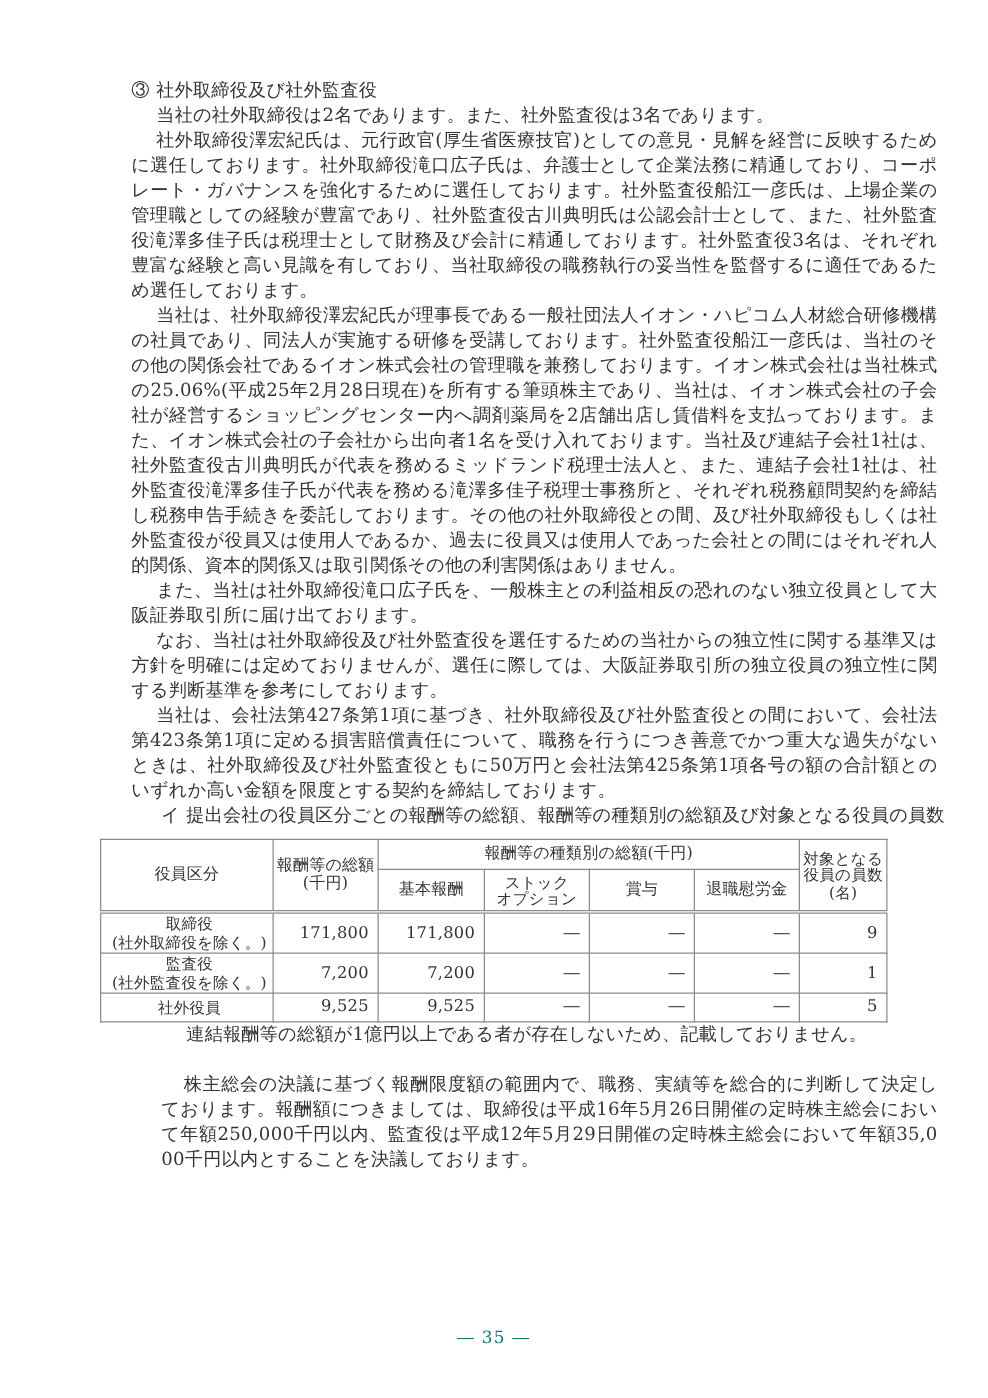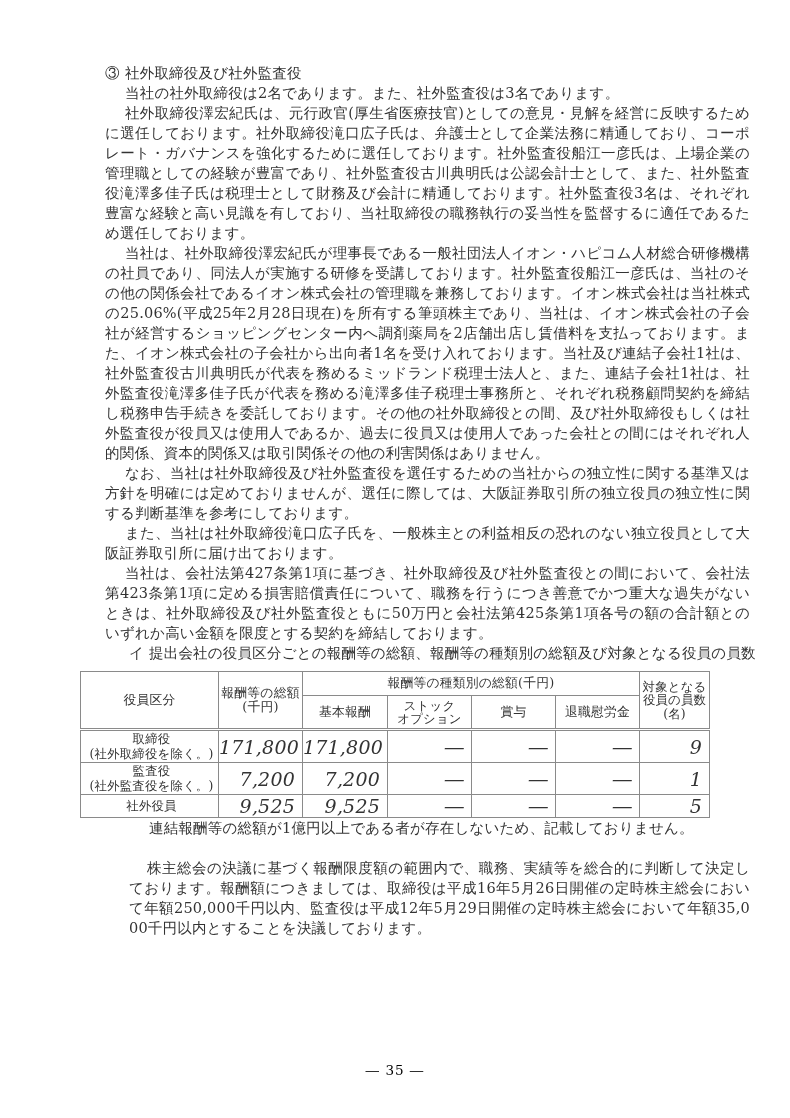--- a/index.html
+++ b/index.html
@@ -69,52 +69,51 @@
   table.remu tr.h2 th { height: 30px; }
   table.remu td.cat {
     text-align: center;
     padding-left: 4px;
     line-height: 14.5px;
     font-size: 12.4px;
   }
   table.remu td.num {
     text-align: right;
     padding-right: 7px;
-    font-size: 19px;
-    font-style: italic;
+    font-size: 13px;
   }
   table.remu tbody tr.r2line { height: 29px; }
   table.remu tbody tr.r1line { height: 23px; }
   table.remu th.small { font-size: 12.4px; line-height: 13.5px; }
 
   .footer {
     position: absolute;
     top: 1062px;
     left: 0;
     width: 790px;
     text-align: center;
     font-size: 13.5px;
-    color: #000000;
+    color: #0f766e;
     letter-spacing: 1px;
   }
 </style>
 </head>
 <body>
 
 <div class="page">
   <div class="content">
 
     <div class="heading-line">
       <span class="marker">③</span><span>社外取締役及び社外監査役</span>
     </div>
     <p class="para">当社の社外取締役は2名であります。また、社外監査役は3名であります。</p>
     <p class="para">社外取締役澤宏紀氏は、元行政官(厚生省医療技官)としての意見・見解を経営に反映するために選任しております。社外取締役滝口広子氏は、弁護士として企業法務に精通しており、コーポレート・ガバナンスを強化するために選任しております。社外監査役船江一彦氏は、上場企業の管理職としての経験が豊富であり、社外監査役古川典明氏は公認会計士として、また、社外監査役滝澤多佳子氏は税理士として財務及び会計に精通しております。社外監査役3名は、それぞれ豊富な経験と高い見識を有しており、当社取締役の職務執行の妥当性を監督するに適任であるため選任しております。</p>
     <p class="para">当社は、社外取締役澤宏紀氏が理事長である一般社団法人イオン・ハピコム人材総合研修機構の社員であり、同法人が実施する研修を受講しております。社外監査役船江一彦氏は、当社のその他の関係会社であるイオン株式会社の管理職を兼務しております。イオン株式会社は当社株式の25.06%(平成25年2月28日現在)を所有する筆頭株主であり、当社は、イオン株式会社の子会社が経営するショッピングセンター内へ調剤薬局を2店舗出店し賃借料を支払っております。また、イオン株式会社の子会社から出向者1名を受け入れております。当社及び連結子会社1社は、社外監査役古川典明氏が代表を務めるミッドランド税理士法人と、また、連結子会社1社は、社外監査役滝澤多佳子氏が代表を務める滝澤多佳子税理士事務所と、それぞれ税務顧問契約を締結し税務申告手続きを委託しております。その他の社外取締役との間、及び社外取締役もしくは社外監査役が役員又は使用人であるか、過去に役員又は使用人であった会社との間にはそれぞれ人的関係、資本的関係又は取引関係その他の利害関係はありません。</p>
+    <p class="para">また、当社は社外取締役滝口広子氏を、一般株主との利益相反の恐れのない独立役員として大阪証券取引所に届け出ております。</p>
     <p class="para">なお、当社は社外取締役及び社外監査役を選任するための当社からの独立性に関する基準又は方針を明確には定めておりませんが、選任に際しては、大阪証券取引所の独立役員の独立性に関する判断基準を参考にしております。</p>
-    <p class="para">また、当社は社外取締役滝口広子氏を、一般株主との利益相反の恐れのない独立役員として大阪証券取引所に届け出ております。</p>
     <p class="para">当社は、会社法第427条第1項に基づき、社外取締役及び社外監査役との間において、会社法第423条第1項に定める損害賠償責任について、職務を行うにつき善意でかつ重大な過失がないときは、社外取締役及び社外監査役ともに50万円と会社法第425条第1項各号の額の合計額とのいずれか高い金額を限度とする契約を締結しております。</p>
 
 
     <div class="sub-item">
       <span class="marker">イ</span><span>提出会社の役員区分ごとの報酬等の総額、報酬等の種類別の総額及び対象となる役員の員数</span>
     </div>
 
     <table class="remu">
       <colgroup>
         <col style="width:138px">

